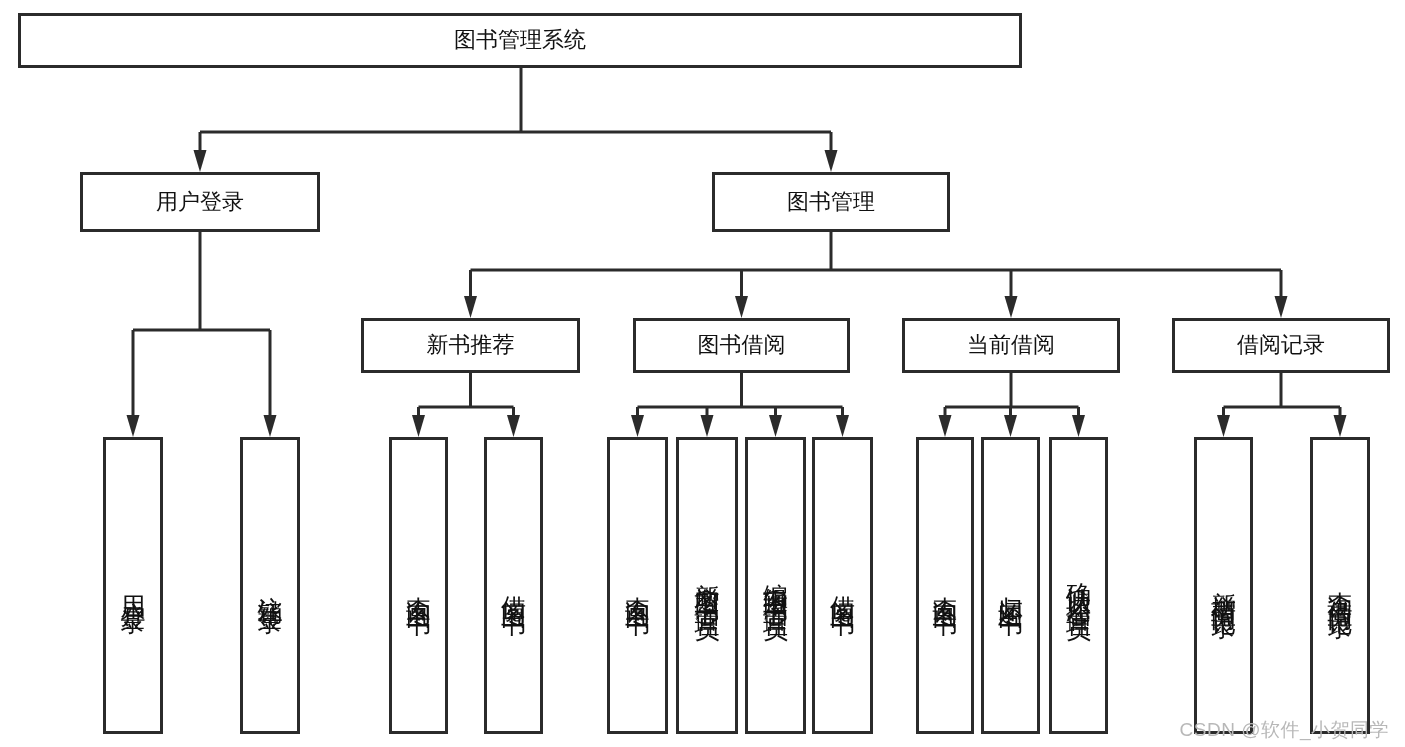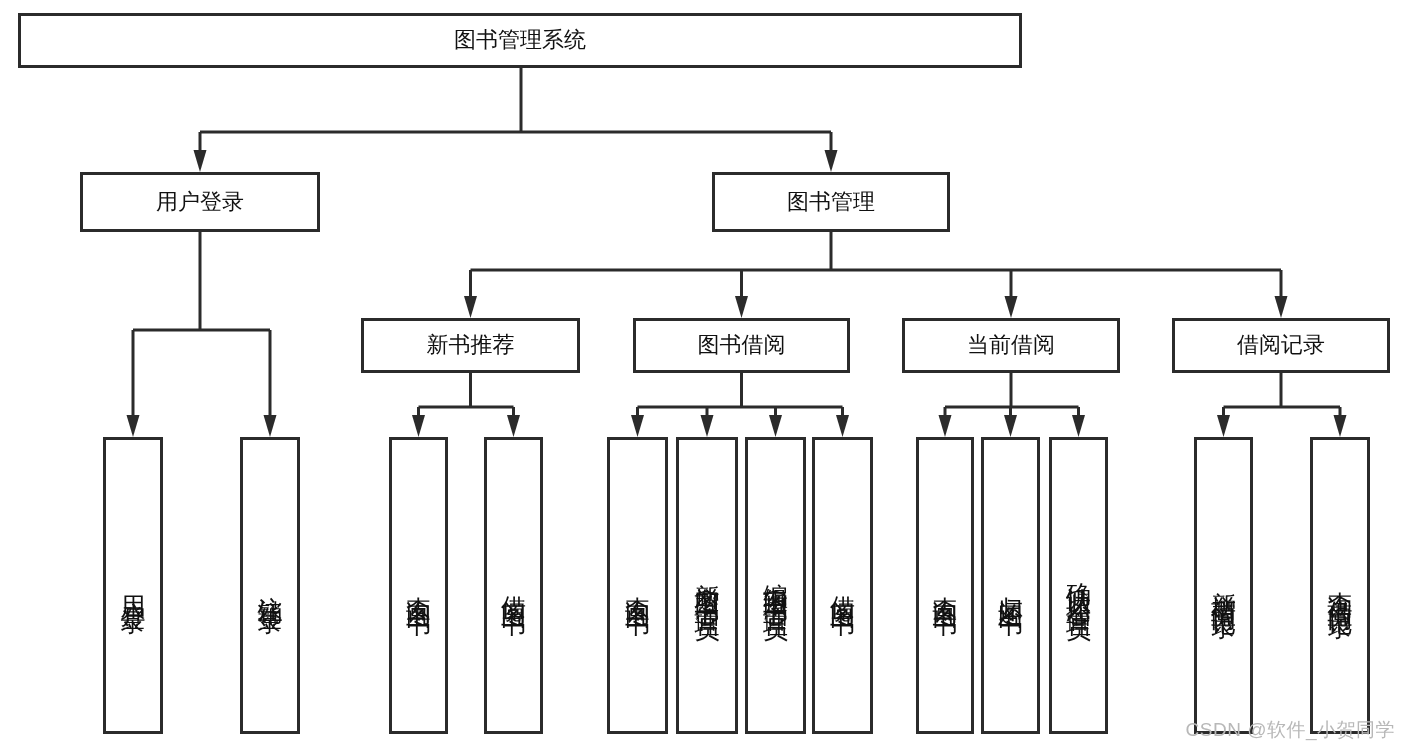--- a/index.html
+++ b/index.html
@@ -59,21 +59,21 @@
     letter-spacing: 5px;
     color: #111111;
     display: flex;
     align-items: center;
     justify-content: center;
     white-space: nowrap;
     pointer-events: none;
   }
   .watermark {
     position: absolute;
-    right: 10px;
+    right: 16px;
     bottom: 4px;
     font-family: "Liberation Sans", "DejaVu Sans", sans-serif;
     font-size: 19px;
     color: #b8b8b8;
     letter-spacing: 0.5px;
     white-space: nowrap;
   }
 </style>
 </head>
 <body>

